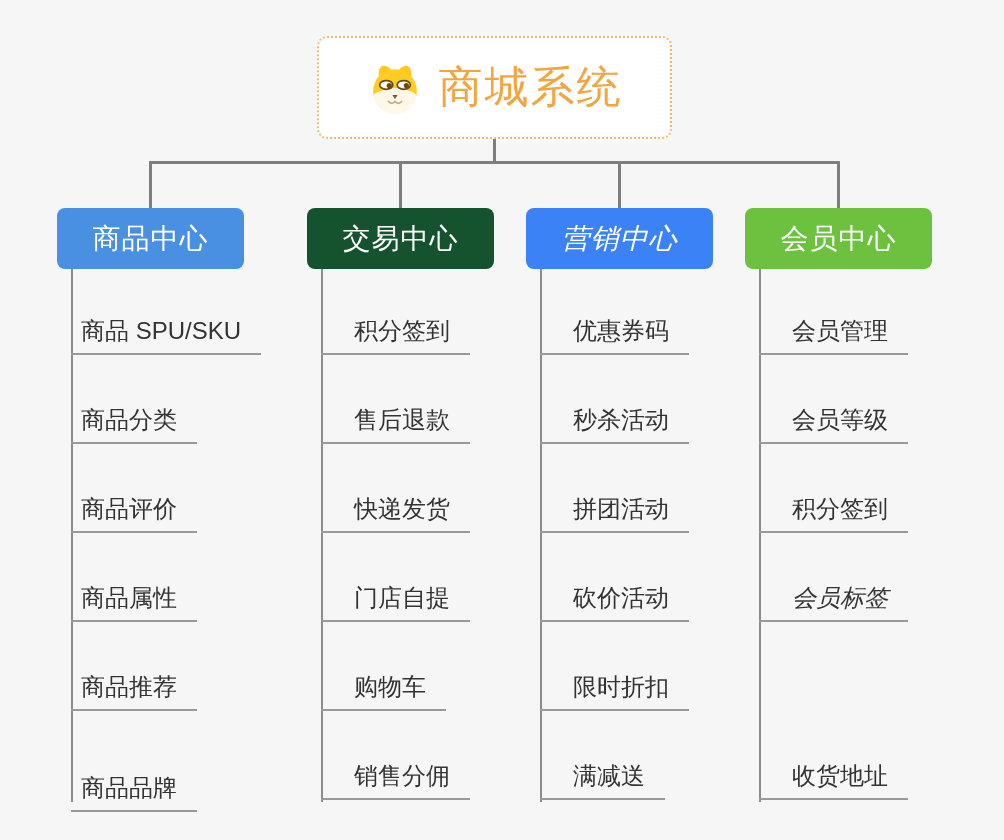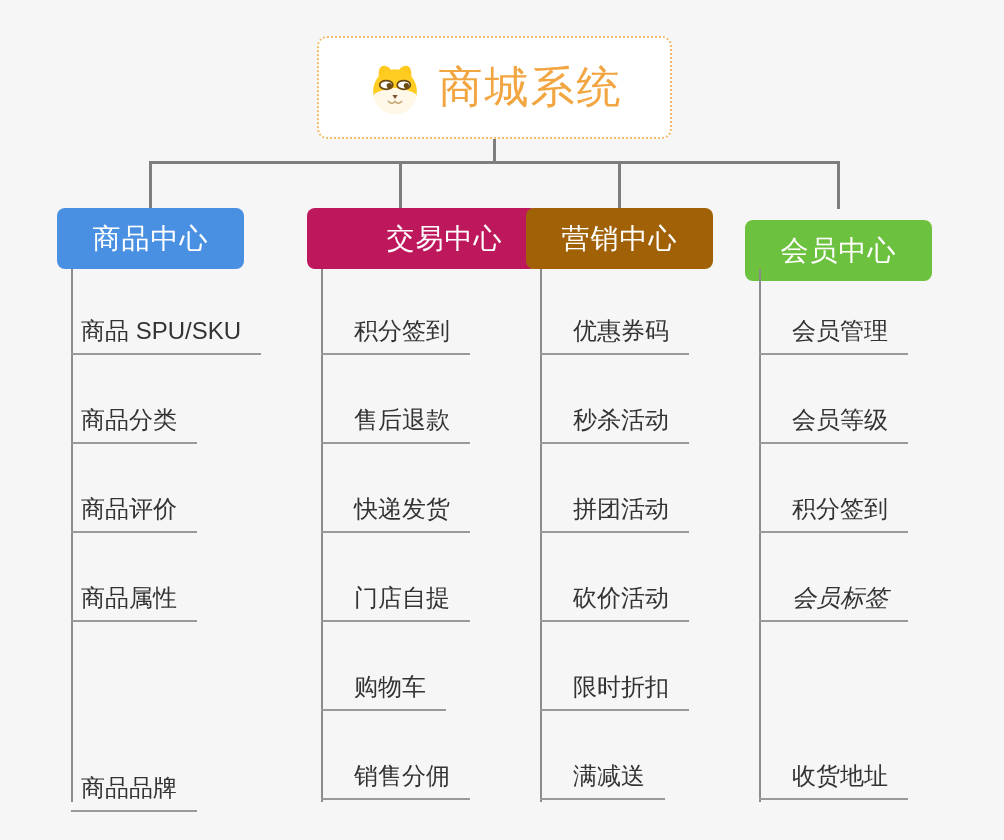--- a/index.html
+++ b/index.html
@@ -78,33 +78,34 @@
   </div>
 
   <div class="connector stem" style="background-color: rgb(126, 126, 126);"></div>
   <div class="connector hline" style="background-color: rgb(126, 126, 126);"></div>
   <div class="connector drop drop-1" style="background-color: rgb(126, 126, 126);"></div>
   <div class="connector drop drop-2" style="background-color: rgb(126, 126, 126);"></div>
   <div class="connector drop drop-3" style="background-color: rgb(126, 126, 126);"></div>
   <div class="connector drop drop-4" style="background-color: rgb(126, 126, 126);"></div>
 
   <div class="branch-header bh-1" style="background-color: rgb(74, 144, 226);">商品中心</div>
-  <div class="branch-header bh-2" style="background-color: #be185d; padding-left: 44px;">交易中心</div>
-  <div class="branch-header bh-3" style="background-color: #a16207;">营销中心</div>
-  <div class="branch-header bh-4" style="background-color: rgb(108, 193, 63); margin-top: 12px;">会员中心</div>
+  <div class="branch-header bh-2" style="background-color: #14532d;">交易中心</div>
+  <div class="branch-header bh-3" style="background-color: #3b82f6; font-style: italic;">营销中心</div>
+  <div class="branch-header bh-4" style="background-color: rgb(108, 193, 63);">会员中心</div>
 
   <div class="trunk tr-1" style="background-color: rgb(140, 140, 140);"></div>
   <div class="trunk tr-2" style="background-color: rgb(140, 140, 140);"></div>
   <div class="trunk tr-3" style="background-color: rgb(140, 140, 140);"></div>
   <div class="trunk tr-4" style="background-color: rgb(140, 140, 140);"></div>
 
   <div class="leaf col-1 row-0" style="border-bottom-color: rgb(153, 153, 153);">商品 SPU/SKU</div>
   <div class="leaf col-1 row-1" style="border-bottom-color: rgb(153, 153, 153);">商品分类</div>
   <div class="leaf col-1 row-2" style="border-bottom-color: rgb(153, 153, 153);">商品评价</div>
   <div class="leaf col-1 row-3" style="border-bottom-color: rgb(153, 153, 153);">商品属性</div>
+  <div class="leaf col-1 row-4" style="border-bottom-color: rgb(153, 153, 153);">商品推荐</div>
   <div class="leaf col-1 row-5" style="border-bottom-color: rgb(153, 153, 153); margin-top: 12px;">商品品牌</div>
 
   <div class="leaf col-2 row-0" style="border-bottom-color: rgb(153, 153, 153);">积分签到</div>
   <div class="leaf col-2 row-1" style="border-bottom-color: rgb(153, 153, 153);">售后退款</div>
   <div class="leaf col-2 row-2" style="border-bottom-color: rgb(153, 153, 153);">快递发货</div>
   <div class="leaf col-2 row-3" style="border-bottom-color: rgb(153, 153, 153);">门店自提</div>
   <div class="leaf col-2 row-4" style="border-bottom-color: rgb(153, 153, 153);">购物车</div>
   <div class="leaf col-2 row-5" style="border-bottom-color: rgb(153, 153, 153);">销售分佣</div>
 
   <div class="leaf col-3 row-0" style="border-bottom-color: rgb(153, 153, 153);">优惠券码</div>

